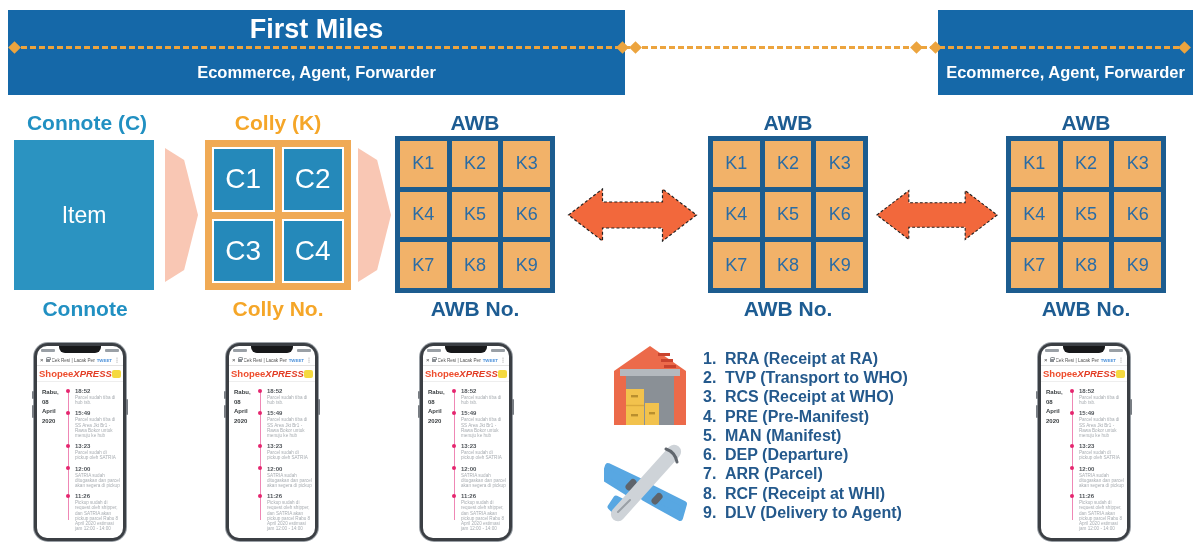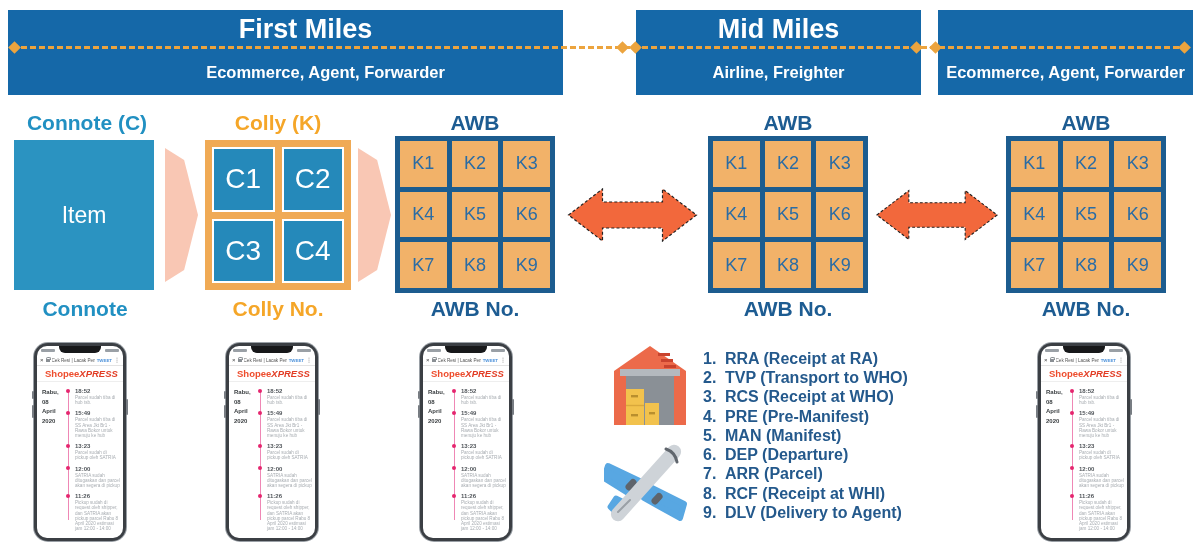--- a/index.html
+++ b/index.html
@@ -4,21 +4,21 @@
 <style>
   * { margin:0; padding:0; box-sizing:border-box; }
   html,body { background:#fff; }
   body { font-family:"Liberation Sans", sans-serif; }
   #stage { position:relative; width:1200px; height:547px; background:#fff; overflow:hidden; }
 
   
   .hbar { position:absolute; top:10px; height:85px; background:#1568a8; }
   .hbar .h-title { margin-top:4px; text-align:center; color:#fff; font-size:27px; font-weight:bold; }
   .hbar .h-sub { position:absolute; bottom:13px; width:100%; text-align:center; color:#fff; font-size:16.5px; font-weight:bold; }
-  #hbar-first { left:8px; width:555px;padding-left:40px; }
+  #hbar-first { left:8px; width:617px; }
   #hbar-mid  { left:636px; width:285px; }
   #hbar-last { left:938px; width:255px; }
   .dash-line { position:absolute; left:12px; top:46px; width:1176px; height:0; border-top:3px dashed #eca43e; z-index:5; }
   .diamond { position:absolute; top:43px; width:9px; height:9px; background:#eca43e; transform:rotate(45deg); z-index:6; }
 
   
   .flow-label { position:absolute; width:150px; text-align:center; font-size:21px; font-weight:bold; }
   .lbl-top { top:111px; }
   .lbl-bottom { top:297px; }
   .c-lightblue { color:#2190c2; }
@@ -61,45 +61,41 @@
   .smudge { position:absolute; top:3px; width:14px; height:2.5px; background:#9aa0a6; border-radius:1px; }
   .smudge.l { left:4px; } .smudge.r { right:4px; }
   .p-browser { display:flex; align-items:center; gap:2px; padding:0 3px; height:11px; border-bottom:1px solid #e3e3e3; }
   .p-close { font-size:6px; color:#444; line-height:1; }
   .p-lock { width:4px; height:3.5px; background:#8a8f94; border-radius:0.5px; position:relative; margin-top:1px; }
   .p-lock::before { content:""; position:absolute; top:-2px; left:0.5px; width:3px; height:2.5px;
                     border:0.7px solid #8a8f94; border-bottom:none; border-radius:2px 2px 0 0; }
   .p-title { flex:1; font-size:4.6px; color:#555; white-space:nowrap; overflow:hidden; }
   .p-action { font-size:4.4px; color:#4a90d9; font-weight:bold; }
   .p-menu { font-size:6px; color:#444; line-height:1; }
-  .p-logo { display:flex; align-items:center; padding:0 8px; height:16px; border-bottom:1px solid #eee; }
+  .p-logo { display:flex; align-items:center; padding:0 2px; height:16px; border-bottom:1px solid #eee; }
   .logo1 { color:#ee4d2d; font-size:9.5px; font-weight:bold; }
   .logo2 { color:#e23c24; font-size:9.5px; font-weight:bold; font-style:italic; }
   .p-hamburger { margin-left:auto; width:9px; height:8px; border-radius:2px; background:#f5d93f; }
   .p-content { display:flex; padding:6px 3px 0 5px; }
   .p-date { width:24px; font-size:6px; font-weight:bold; color:#3c4043; line-height:9.5px; }
   .p-timeline { position:relative; flex:1; padding-left:0; }
   .p-line { position:absolute; left:1.5px; top:4px; width:1px; height:128px; background:#ef87b5; }
   .p-entry { position:relative; padding-left:9px; margin-bottom:5px; }
   .p-dot { position:absolute; left:0; top:0.5px; width:4px; height:4px; border-radius:50%; background:#e5256e; }
   .p-time { font-size:6px; font-weight:bold; color:#50555a; line-height:7px; }
   .p-desc { font-size:4.6px; color:#a8adb2; line-height:5.2px; }
 </style>
 </head>
 <body>
 
 <div id="stage">
 
   <div class="hbar" id="hbar-first">
     <div class="h-title">First Miles</div>
     <div class="h-sub">Ecommerce, Agent, Forwarder</div>
-  </div>
-  <div class="hbar" id="hbar-mid">
-    <div class="h-title">Mid Miles</div>
-    <div class="h-sub">Airline, Freighter</div>
   </div>
   <div class="hbar" id="hbar-last">
     <div class="h-sub">Ecommerce, Agent, Forwarder</div>
   </div>
   <div class="dash-line"></div>
   <span class="diamond" style="left:10px"></span>
   <span class="diamond" style="left:618px"></span>
   <span class="diamond" style="left:631px"></span>
   <span class="diamond" style="left:912px"></span>
   <span class="diamond" style="left:931px"></span>

